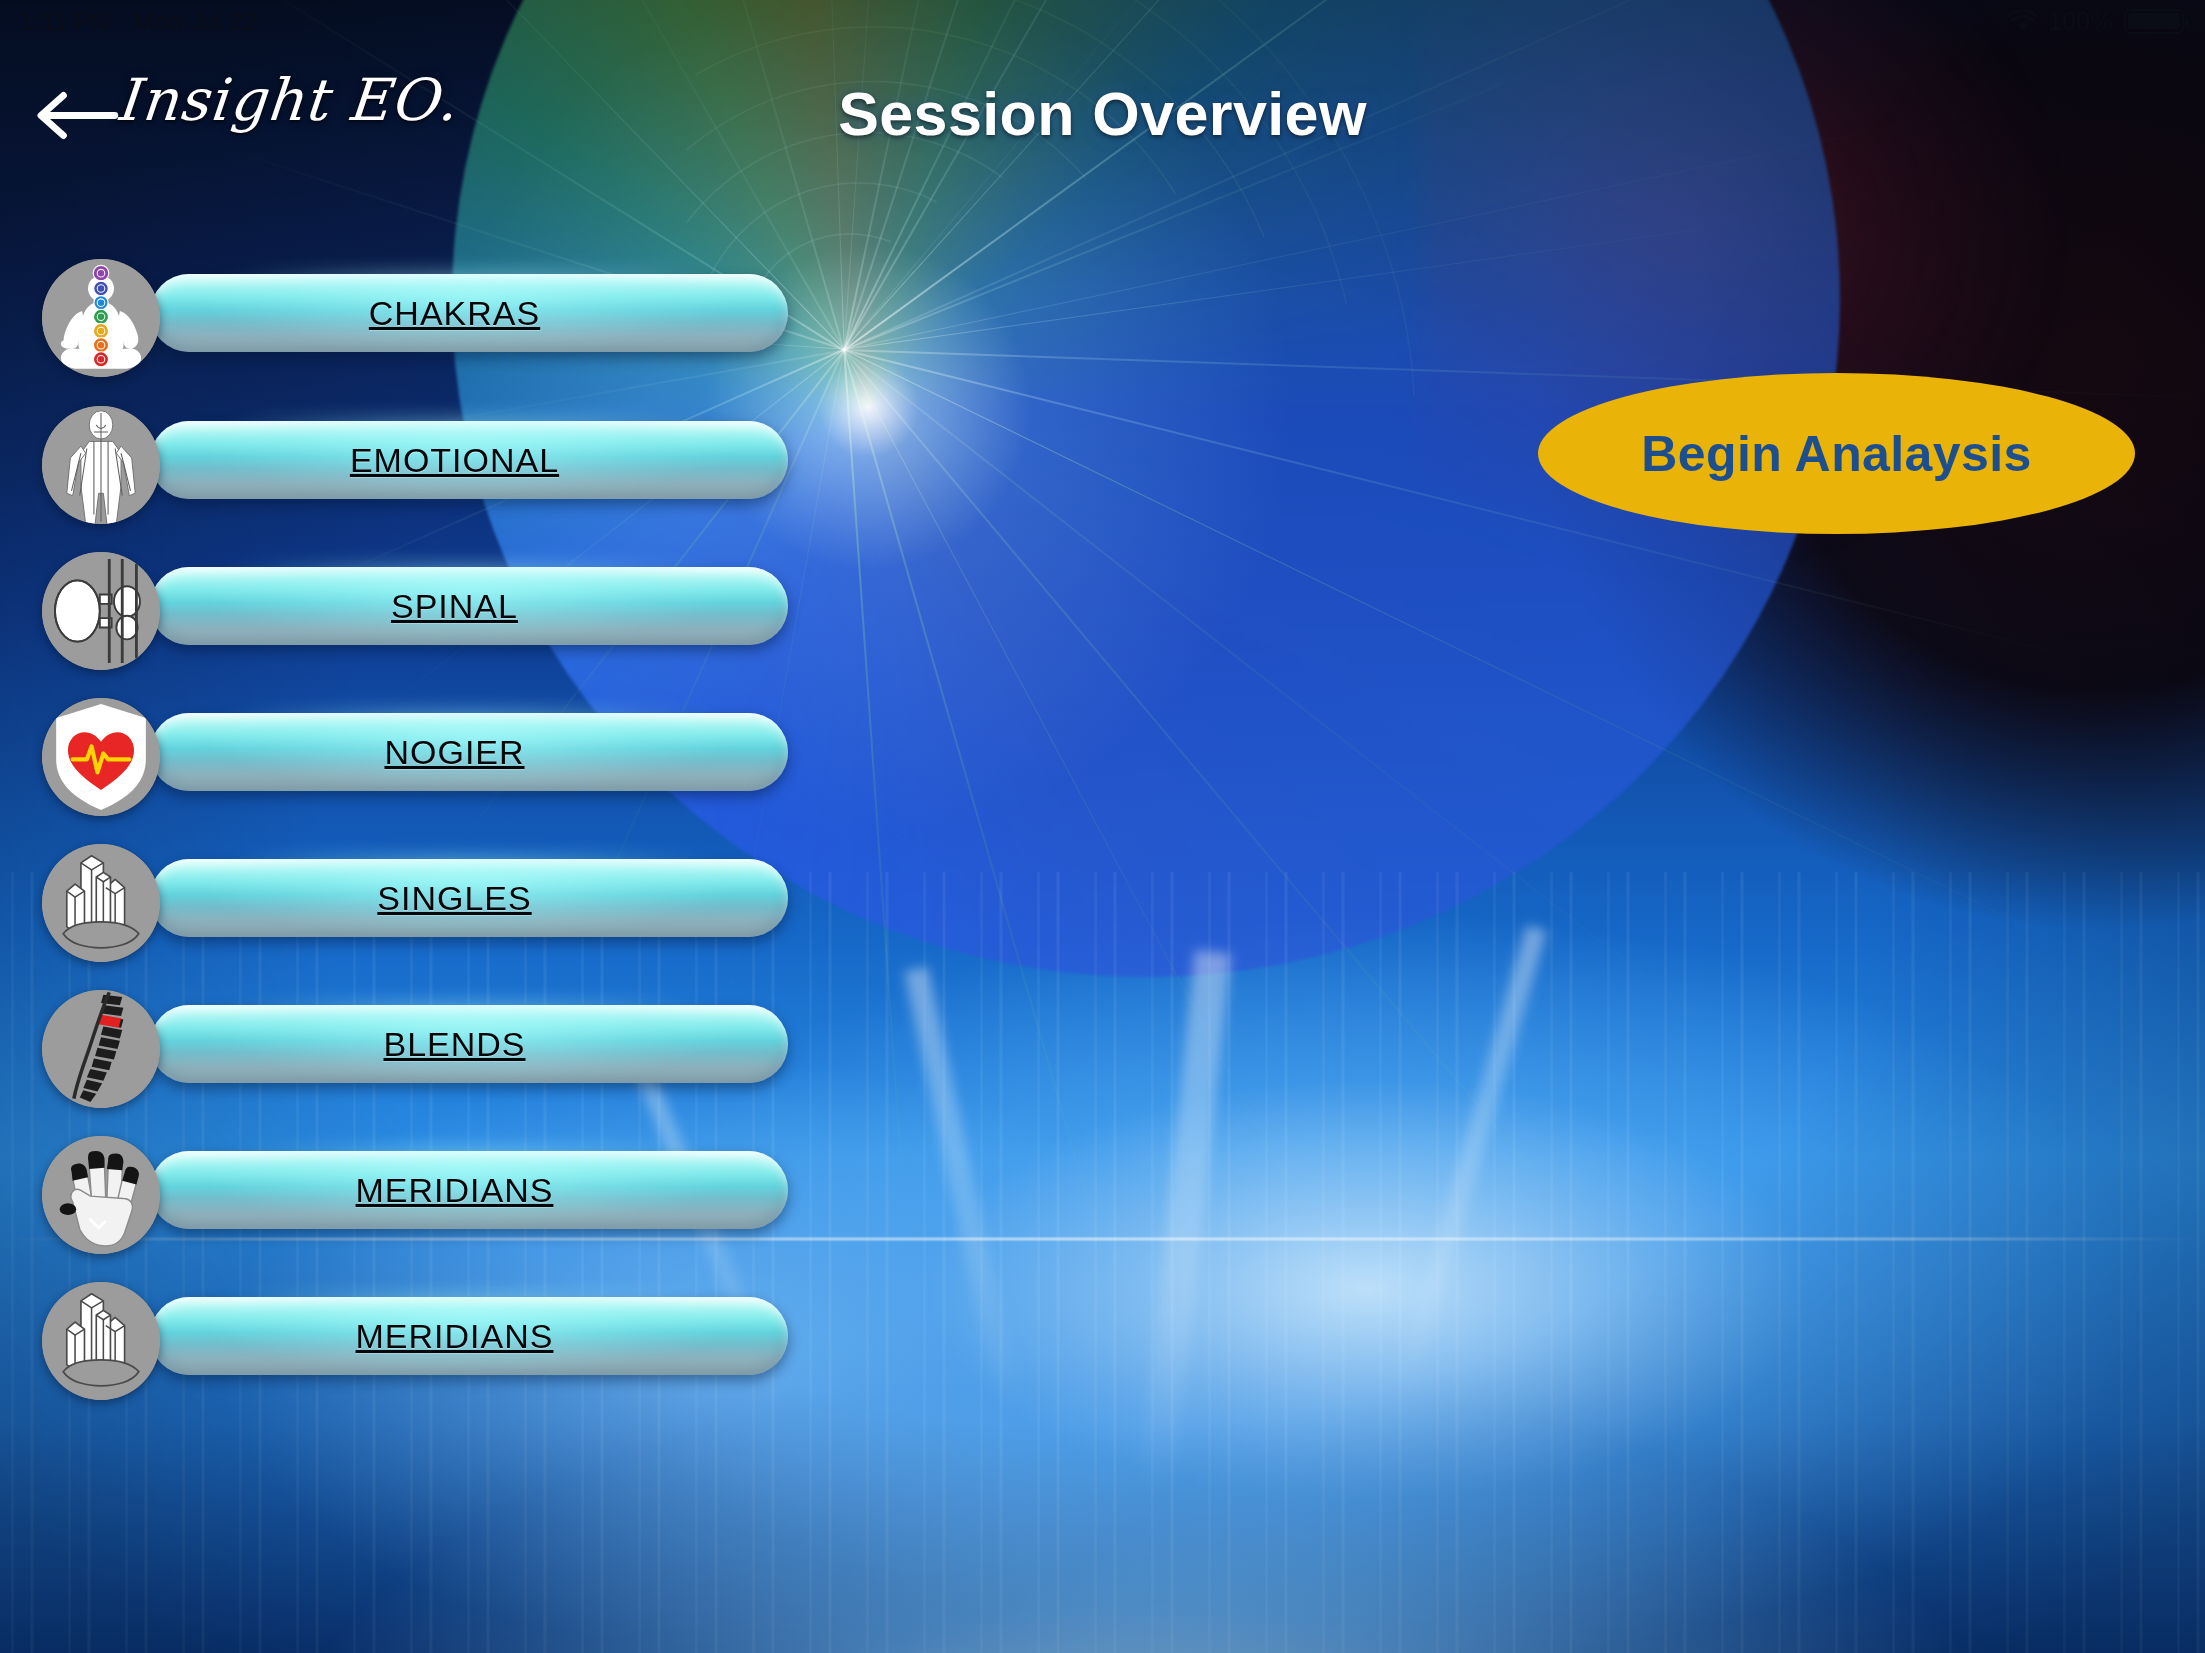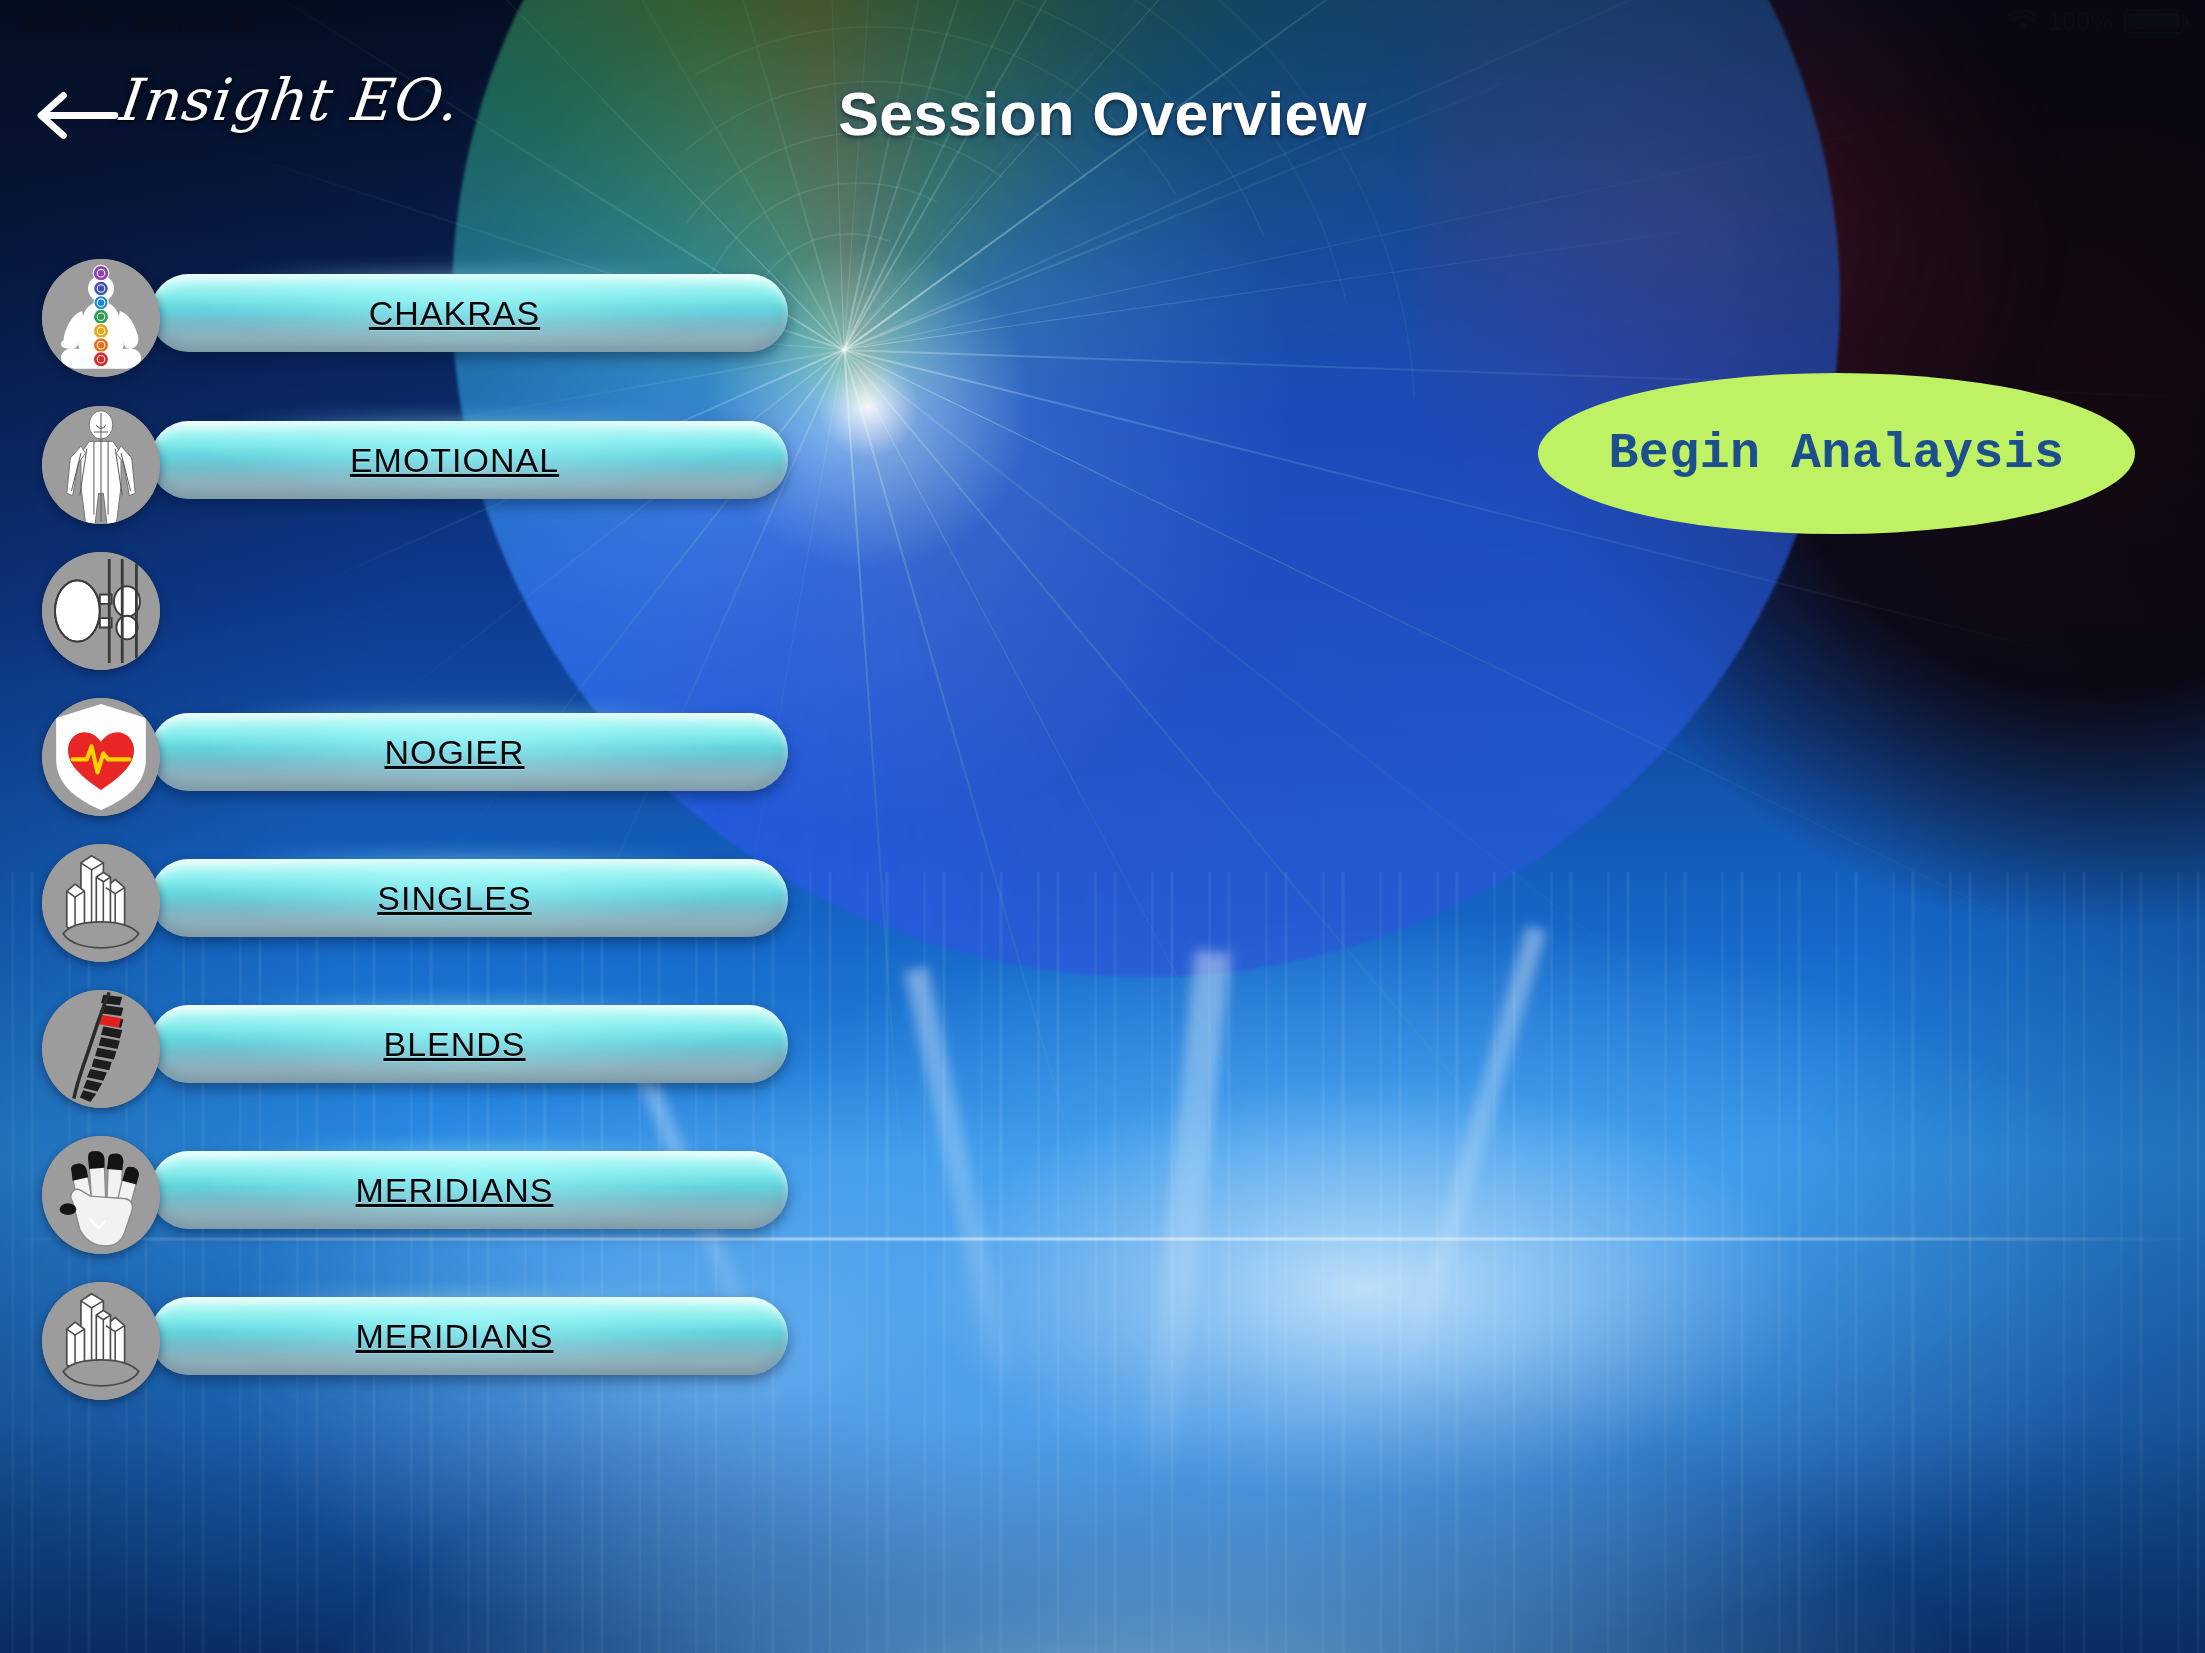--- a/index.html
+++ b/index.html
@@ -193,23 +193,23 @@
     box-shadow:0 3.2px 9.7px rgba(0,15,40,.45);
     overflow:hidden;
     z-index:2;
   }
   .menu-icon svg{ display:block; width:100%; height:100%; }
 
   
   #begin-analysis{
     position:absolute; left:1538px; top:373px; width:597px; height:161px;
     border-radius:50%;
-    background:#bef264;
+    background:#eab308;
     display:flex; align-items:center; justify-content:center;
-    z-index:25; cursor:pointer;font-family:Liberation Mono, monospace;
+    z-index:25; cursor:pointer;
   }
   #begin-analysis .ba-label{
     font-size:50px; font-weight:bold; color:#1d4f8f; letter-spacing:0.4px;
   }
 </style>
 </head>
 <body>
 
 <div id="screen">
 
@@ -348,20 +348,23 @@
           <path d="M67 34l9 10 3 30-5 2-5-28-6-8z"></path>
         </g>
         <g fill="none" stroke="#5f5f5f" stroke-width="0.9">
           <path d="M50 6v92M44 30v62M56 30v62M38 36l-6 40M62 36l6 40M33 40l-8 32M67 40l8 32"></path>
           <path d="M46 16c2 4 6 4 8 0M44 22h12"></path>
         </g>
       </svg>
         </div>
       </div>
       <div class="menu-row" style="top: 542px;">
+        <div class="pill">
+          <span class="pill-label">SPINAL</span>
+        </div>
         <div class="menu-icon">
       <svg viewBox="0 0 100 100">
         <circle cx="50" cy="50" r="50" fill="#9c9c9c"></circle>
         <g fill="#ffffff" stroke="#3b3b3b" stroke-width="1.6">
           <ellipse cx="30" cy="50" rx="19" ry="26"></ellipse>
           <path d="M49 36 h10 v8 h-10z"></path>
           <ellipse cx="72" cy="42" rx="11" ry="13"></ellipse>
           <path d="M49 56 h10 v8 h-10z"></path>
           <ellipse cx="72" cy="64" rx="9" ry="10"></ellipse>
         </g>

